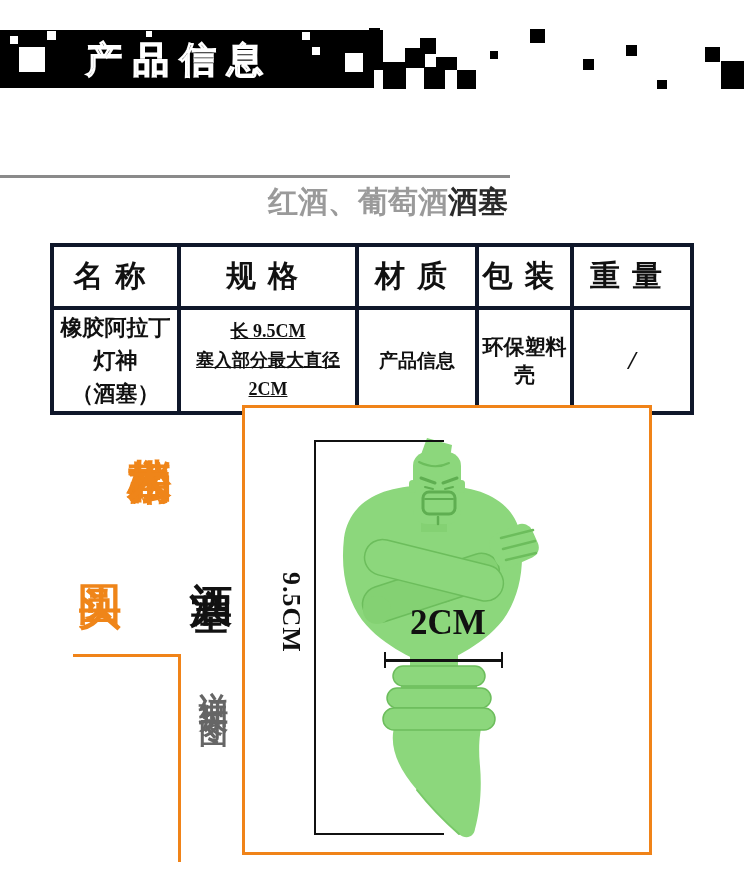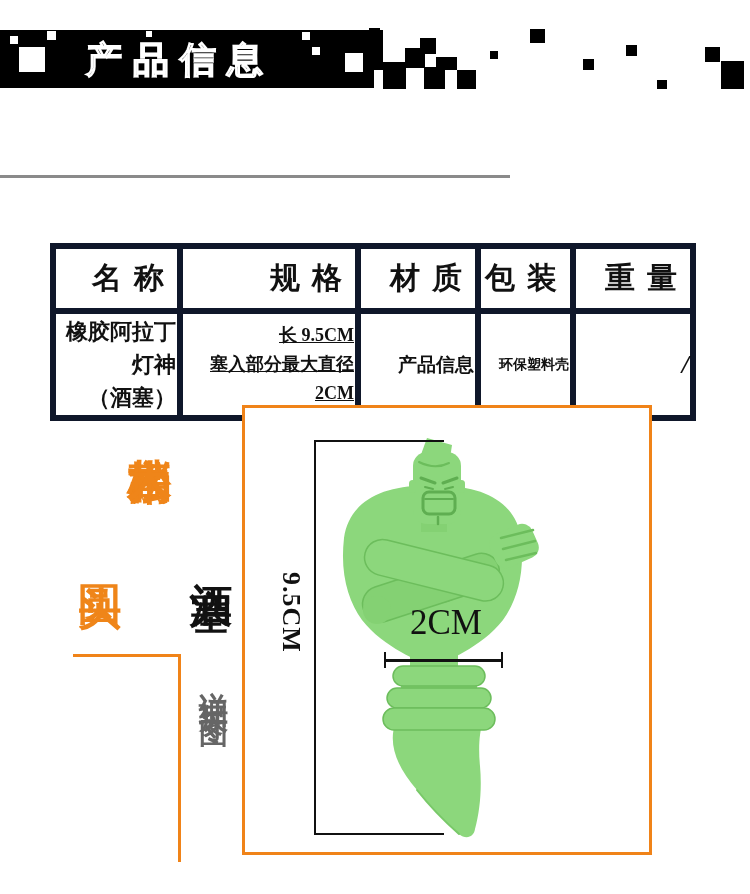--- a/index.html
+++ b/index.html
@@ -18,44 +18,44 @@
               white-space:nowrap;line-height:1.1;}
   .main-title .gray{color:#8a8a8a;}
   .main-title .black{color:#151515;margin-left:22px;}
   .title-rule{position:absolute;left:0;top:175px;width:510px;height:3px;background:#8a8a8a;}
   .sub-title{position:absolute;left:0;top:182px;width:508px;text-align:right;font-size:30px;
              font-weight:bold;white-space:nowrap;}
   .sub-title .gray{color:#9a9a9a;}
   .sub-title .black{color:#2a2a2a;}
   
   .spec-table{position:absolute;left:50px;top:243px;border-collapse:collapse;table-layout:fixed;}
-  .spec-table td,.spec-table th{border:6px solid #0f172a;text-align:right;vertical-align:middle;
+  .spec-table td,.spec-table th{border:4px solid #0f172a;text-align:center;vertical-align:middle;
         font-family:"Liberation Serif","DejaVu Serif",serif;}
   .spec-table th{height:57px;font-size:30px;font-weight:bold;letter-spacing:12px;color:#111;}
   .spec-table td{height:84px;font-weight:bold;color:#111;}
   .cell-name{font-size:22px;line-height:1.5;}
   .cell-spec{font-size:18px;line-height:1.6;text-decoration:underline;}
   .cell-material{font-size:19px;}
-  .cell-packaging{font-size:14px;margin-left:32px;}
+  .cell-packaging{font-size:21px;margin-left:32px;}
   .cell-weight{font-size:26px;font-style:italic;}
   
   .detail-box{position:absolute;left:242px;top:405px;width:404px;height:444px;
               border:3px solid #F08318;background:#fff;}
   .vtext{position:absolute;writing-mode:vertical-rl;text-orientation:upright;
          font-weight:bold;white-space:nowrap;}
   .v-orange{color:#EF8519;font-size:44px;letter-spacing:1px;}
   .v-black{color:#111;font-size:43px;letter-spacing:5px;}
   .v-gray{color:#666;font-size:29px;letter-spacing:7px;}
   .orange-hline{position:absolute;left:73px;top:654px;width:107px;height:3px;background:#F08318;}
   .orange-vline{position:absolute;left:178px;top:654px;width:3px;height:208px;background:#F08318;}
   
   .dim{position:absolute;background:#111;}
   .dim-height-label{position:absolute;left:276px;top:572px;writing-mode:vertical-rl;
         text-orientation:mixed;font-size:26px;font-weight:bold;color:#111;letter-spacing:1px;}
-  .dim-width-label{position:absolute;left:410px;top:603px;font-size:35px;font-weight:normal;color:#111;}
+  .dim-width-label{position:absolute;left:410px;top:603px;font-size:35px;font-weight:bold;color:#111;}
   .genie{position:absolute;left:325px;top:438px;}
 </style>
 </head>
 <body>
 
 <div class="page">
 
   <div class="banner-bar"></div>
 
   <div class="wsq" style="left:10px;top:36px;width:8px;height:8px;"></div>
@@ -77,20 +77,23 @@
   <div class="sq" style="left:490px;top:51px;width:8px;height:8px;"></div>
   <div class="sq" style="left:530px;top:29px;width:15px;height:14px;"></div>
   <div class="sq" style="left:583px;top:59px;width:11px;height:11px;"></div>
   <div class="sq" style="left:626px;top:45px;width:11px;height:11px;"></div>
   <div class="sq" style="left:657px;top:80px;width:10px;height:9px;"></div>
   <div class="sq" style="left:705px;top:47px;width:15px;height:15px;"></div>
   <div class="sq" style="left:721px;top:61px;width:23px;height:28px;"></div>
   <div class="banner-text">产品信息</div>
 
   <div class="title-rule"></div>
+  <div class="sub-title">
+    <span class="gray">红酒、葡萄酒</span><span class="black">酒塞</span>
+  </div>
 
   <table class="spec-table">
     <colgroup>
       <col style="width:127px">
         <col style="width:178px">
         <col style="width:120px">
       <col style="width:95px">
         <col style="width:120px">
     </colgroup>
     <tbody>

